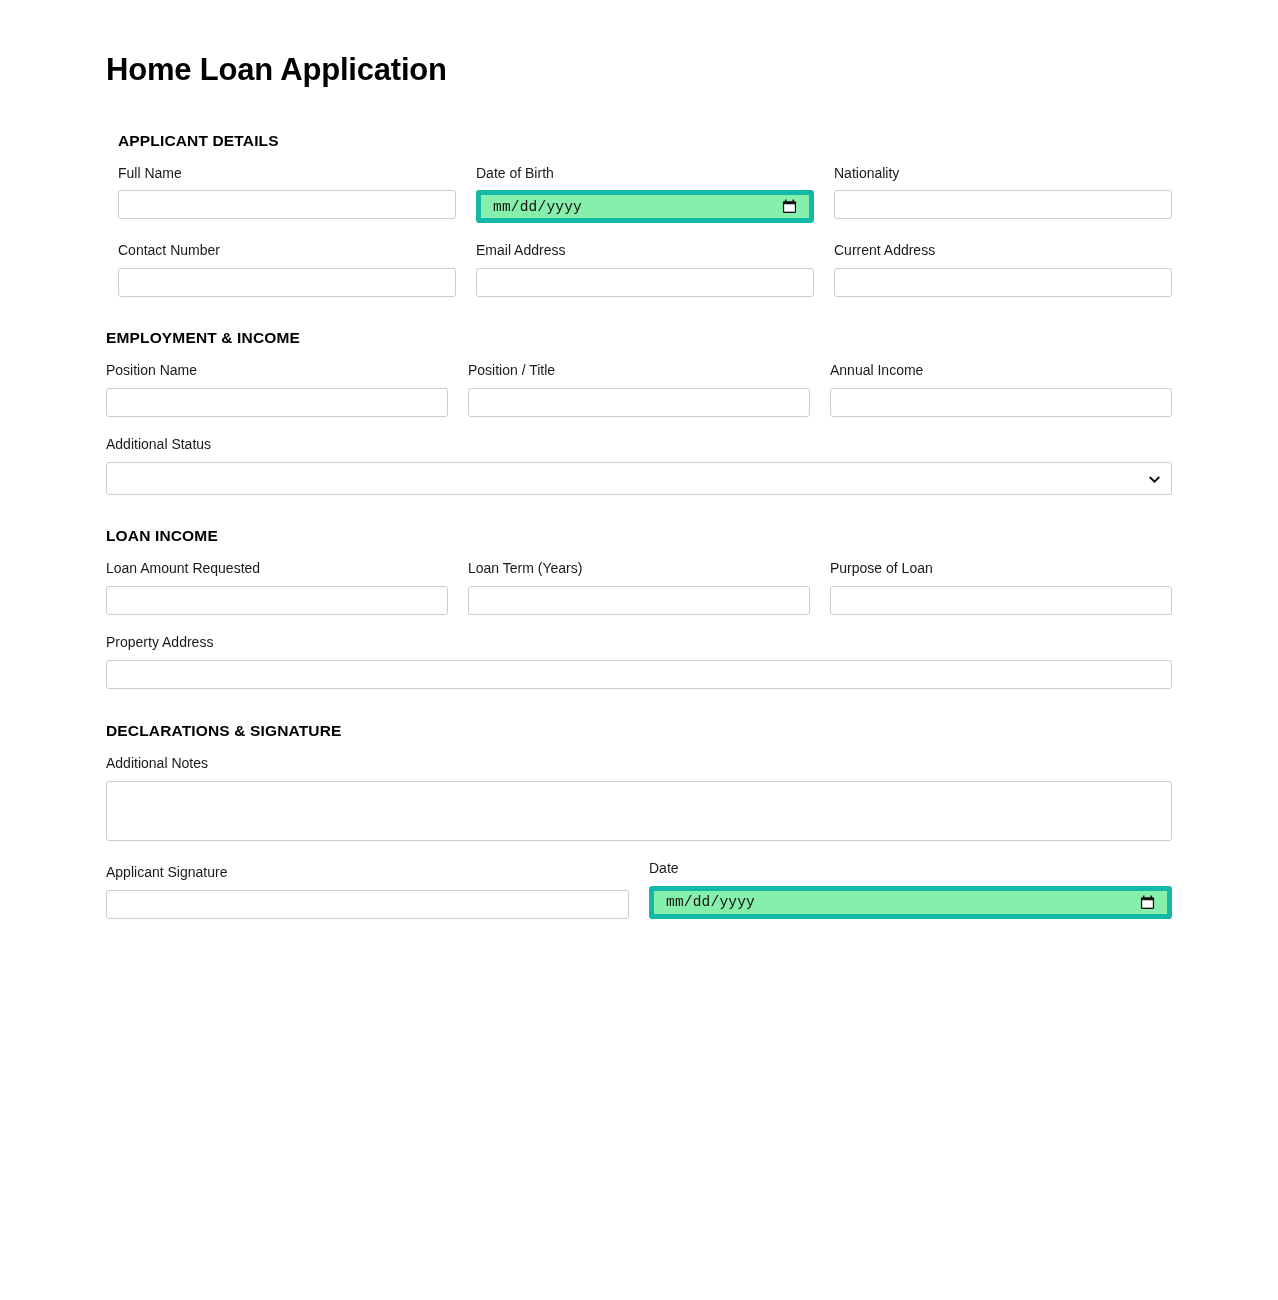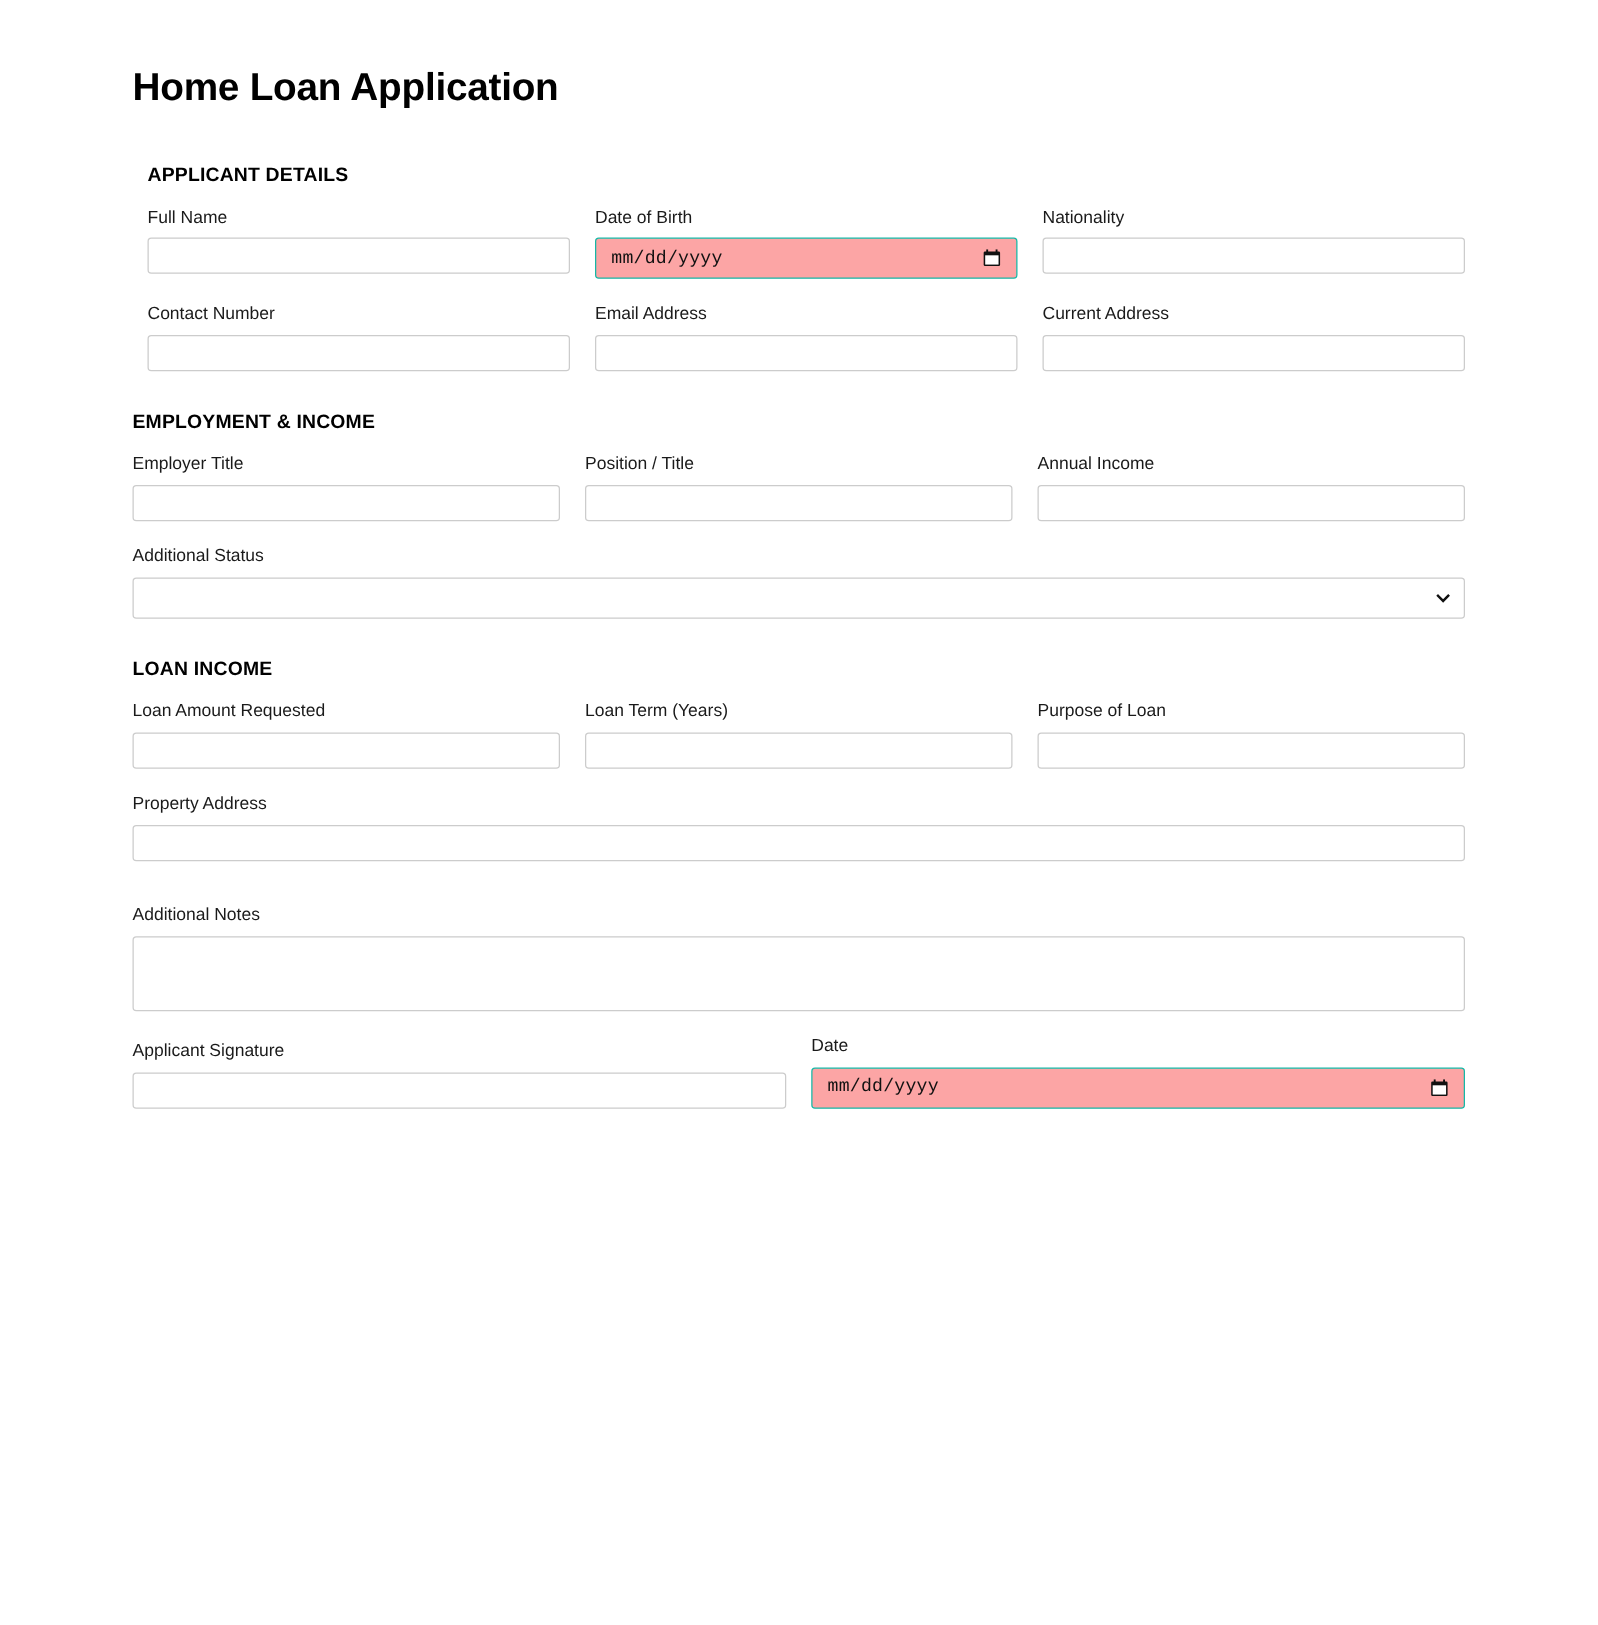--- a/index.html
+++ b/index.html
@@ -83,23 +83,23 @@
     outline: none;
   }
 
   
   .date-input {
     position: relative;
     display: flex;
     align-items: center;
     width: 100%;
     height: 33px;
-    border: 1px solid #14b8a6;
+    border: 5px solid #14b8a6;
     border-radius: 3px;
-    background: #fca5a5;
+    background: #86efac;
     padding: 0 8px 0 12px;
   }
   .date-placeholder {
     flex: 1 1 auto;
     font-family: "Liberation Mono", monospace;
     font-size: 14.5px;
     letter-spacing: 0.2px;
     color: #111;
     white-space: nowrap;
   }
@@ -204,21 +204,21 @@
         <input class="text-input" type="text" value="" style="">
       </div>
     </div>
   </div>
 
   <div class="section section-employment">
     <div class="section-heading">EMPLOYMENT &amp; INCOME</div>
 
     <div class="row">
       <div class="field">
-        <label class="field-label">Employer Title</label>
+        <label class="field-label">Position Name</label>
         <input class="text-input" type="text" value="" style="">
       </div>
 
       <div class="field">
         <label class="field-label">Position / Title</label>
         <input class="text-input" type="text" value="" style="">
       </div>
 
       <div class="field">
         <label class="field-label">Annual Income</label>
@@ -263,20 +263,21 @@
 
     <div class="row">
       <div class="field field-full">
         <label class="field-label">Property Address</label>
         <input class="text-input" type="text" value="" style="">
       </div>
     </div>
   </div>
 
   <div class="section section-declarations">
+    <div class="section-heading">DECLARATIONS &amp; SIGNATURE</div>
 
     <div class="row">
       <div class="field field-full">
         <label class="field-label">Additional Notes</label>
         <textarea class="textarea-input" style=""></textarea>
       </div>
     </div>
 
     <div class="row row-signature">
       <div class="field field-half">

